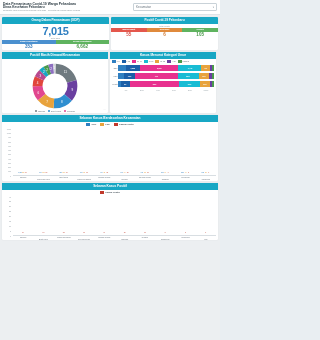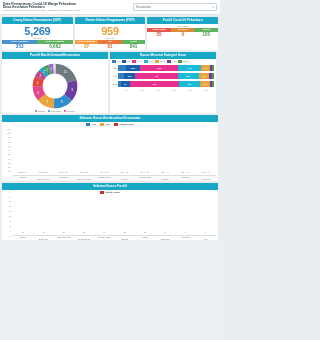--- a/index.html
+++ b/index.html
@@ -118,56 +118,35 @@
       <span>Kecamatan</span>
       <span class="caret">▾</span>
     </div>
   </div>
 
   <div class="kpi-row">
 
     <div class="kpi">
       <div class="kpi-title">Orang Dalam Pemantauan (ODP)</div>
       <div class="kpi-body">
-        <div class="kpi-num blue">5,269</div>
+        <div class="kpi-num blue">7,015</div>
         <div class="kpi-sub">Total ODP</div>
       </div>
       <div class="kpi-cells">
         <div class="kcell">
           <div class="kcell-h" style="background:#4a90cf">Dalam Pemantauan</div>
           <div class="kcell-v" style="color:#3a7fbf">353</div>
         </div>
         <div class="kcell">
           <div class="kcell-h" style="background:#5fb35f">Selesai Pemantauan</div>
           <div class="kcell-v" style="color:#4a9a4a">6,662</div>
         </div>
       </div>
     </div>
 
-    <div class="kpi">
-      <div class="kpi-title">Pasien Dalam Pengawasan (PDP)</div>
-      <div class="kpi-body">
-        <div class="kpi-num orange">959</div>
-        <div class="kpi-sub">Total PDP</div>
-      </div>
-      <div class="kpi-cells">
-        <div class="kcell">
-          <div class="kcell-h" style="background:#ef9f3e">Dalam Pengawasan</div>
-          <div class="kcell-v" style="color:#e0913a">37</div>
-        </div>
-        <div class="kcell">
-          <div class="kcell-h" style="background:#e8783c">PDP</div>
-          <div class="kcell-v" style="color:#d96a35">81</div>
-        </div>
-        <div class="kcell">
-          <div class="kcell-h" style="background:#5fb35f">Jumlah</div>
-          <div class="kcell-v" style="color:#4a9a4a">841</div>
-        </div>
-      </div>
-    </div>
 
     <div class="kpi">
       <div class="kpi-title">Positif Covid-19 Pekanbaru</div>
       <div class="kpi-body">
         <div class="kpi-sub">Total Positif</div>
       </div>
       <div class="kpi-cells">
         <div class="kcell">
           <div class="kcell-h" style="background:#e4574c">Masih Dirawat</div>
           <div class="kcell-v" style="color:#d9534a">55</div>

